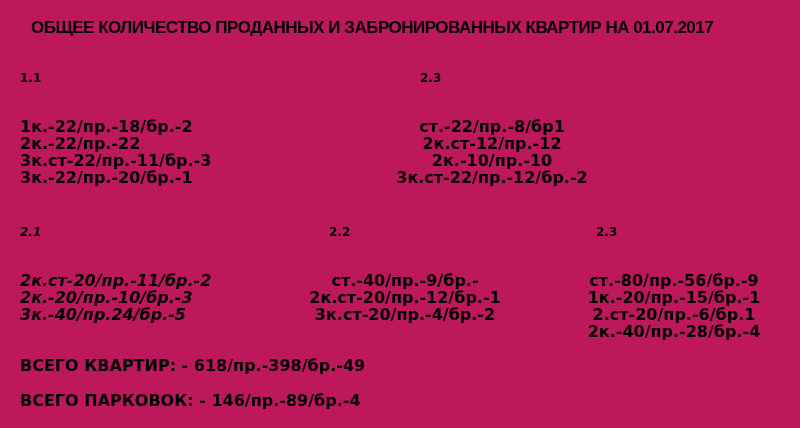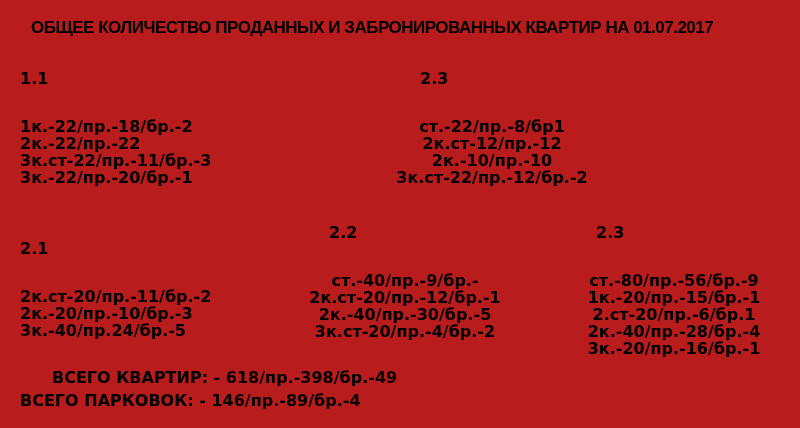--- a/index.html
+++ b/index.html
@@ -4,21 +4,21 @@
 <style>
   html, body {
     margin: 0;
     padding: 0;
     background: #ffffff;
   }
   .doc {
     position: relative;
     width: 800px;
     height: 428px;
-    background: #b91c1c;
+    background: #be185d;
     color: #000000;
     overflow: hidden;
     font-family: "DejaVu Sans", sans-serif;
     font-weight: bold;
   }
   .title {
     position: absolute;
     left: 31px;
     top: 18px;
     font-family: "Liberation Sans", sans-serif;
@@ -27,48 +27,48 @@
     letter-spacing: -0.5px;
     white-space: nowrap;
   }
   .sec {
     position: absolute;
     font-size: 16px;
     line-height: 17px;
     white-space: nowrap;
   }
   .sec-header {
-    font-size: 16px;
+    font-size: 12px;
     line-height: 17px;
   }
   .sec-lines {
     margin-top: 31px;
   }
   .line {
     height: 17px;
   }
   
   .sec-1-1 { left: 20px; top: 70px; text-align: left; }
   .sec-1-2 { left: 392px; top: 70px; width: 200px; text-align: center; }
   .sec-1-2 .sec-header { text-align: left; padding-left: 28px; }
   
-  .sec-2-1 { left: 20px; top: 240px; text-align: left; }
+  .sec-2-1 { left: 20px; top: 224px; text-align: left; font-style: italic; }
   .sec-2-2 { left: 305px; top: 224px; width: 200px; text-align: center; }
   .sec-2-2 .sec-header { text-align: left; padding-left: 24px; }
   .sec-2-3 { left: 574px; top: 224px; width: 200px; text-align: center; }
   .sec-2-3 .sec-header { text-align: left; padding-left: 22px; }
   
   .total {
     position: absolute;
     left: 20px;
     font-size: 16px;
     line-height: 17px;
     white-space: nowrap;
   }
-  .total-apartments { top: 369px; margin-left: 32px; }
+  .total-apartments { top: 357px; }
   .total-parkings  { top: 392px; }
 </style>
 </head>
 <body>
 
 <div class="doc">
 
   <div class="title">ОБЩЕЕ КОЛИЧЕСТВО ПРОДАННЫХ И ЗАБРОНИРОВАННЫХ КВАРТИР НА 01.07.2017</div>
 
   <section class="sec sec-1-1">
@@ -98,32 +98,30 @@
       <div class="line">2к.-20/пр.-10/бр.-3</div>
       <div class="line">3к.-40/пр.24/бр.-5</div>
     </div>
   </section>
 
   <section class="sec sec-2-2">
     <div class="sec-header">2.2</div>
     <div class="sec-lines">
       <div class="line">ст.-40/пр.-9/бр.-</div>
       <div class="line">2к.ст-20/пр.-12/бр.-1</div>
-      <div class="line">2к.-40/пр.-30/бр.-5</div>
       <div class="line">3к.ст-20/пр.-4/бр.-2</div>
     </div>
   </section>
 
   <section class="sec sec-2-3">
     <div class="sec-header">2.3</div>
     <div class="sec-lines">
       <div class="line">ст.-80/пр.-56/бр.-9</div>
       <div class="line">1к.-20/пр.-15/бр.-1</div>
       <div class="line">2.ст-20/пр.-6/бр.1</div>
       <div class="line">2к.-40/пр.-28/бр.-4</div>
-      <div class="line">3к.-20/пр.-16/бр.-1</div>
     </div>
   </section>
 
   <div class="total total-apartments">ВСЕГО КВАРТИР: - 618/пр.-398/бр.-49</div>
   <div class="total total-parkings">ВСЕГО ПАРКОВОК: - 146/пр.-89/бр.-4</div>
 
 </div>
 
 </body></html>

